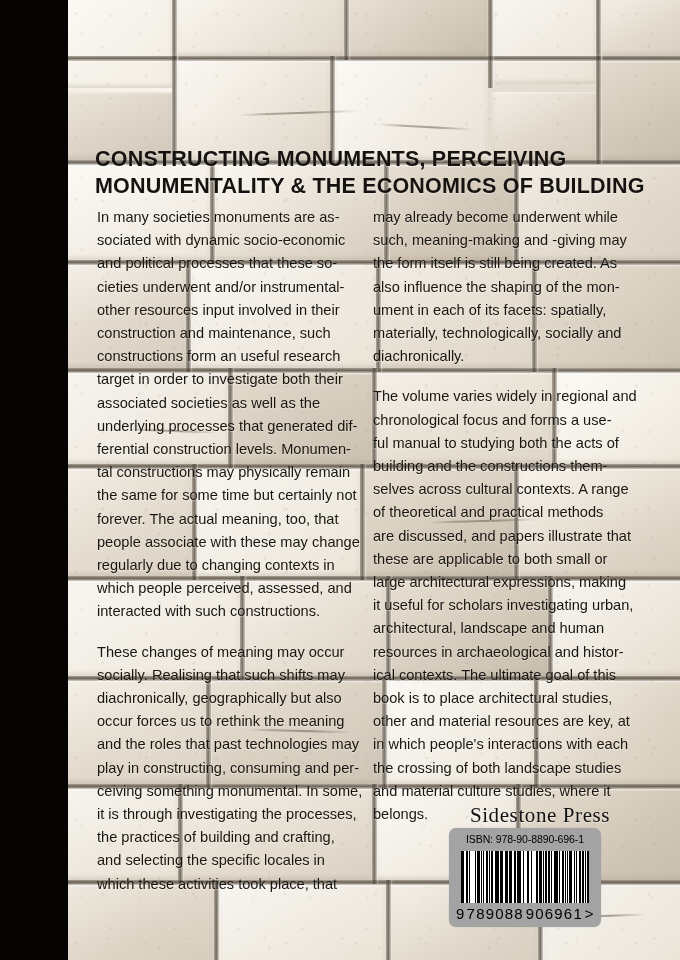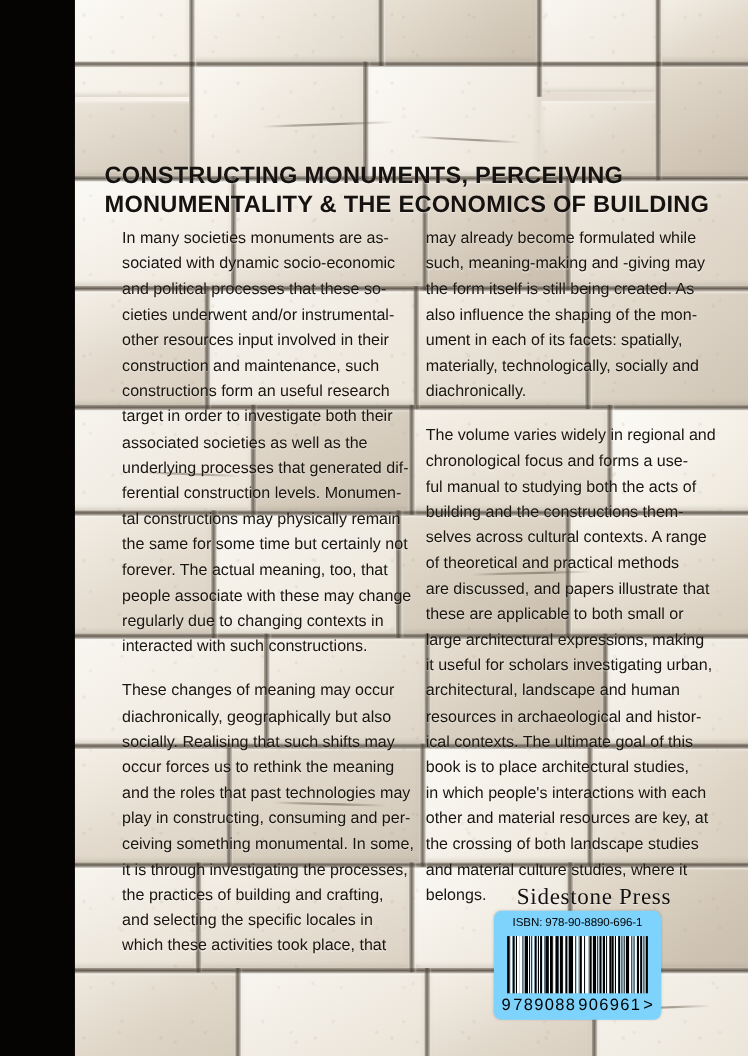--- a/index.html
+++ b/index.html
@@ -125,21 +125,21 @@
     width: 256px;
     color: #19150f;
     font-family: "Liberation Sans", sans-serif;
     font-size: 14.6px;
     line-height: 23.2px;
     text-shadow: 0 1px 1px rgba(255,255,255,0.42);
   }
   .col-left  { left: 95px; }
   .col-right { left: 371px; }
 
-  .col p { margin: 0 0 17px 16px; }
+  .col p { margin: 0 0 17px 2px; }
   .col .ln { display: block; white-space: nowrap; }
 
   
   .publisher {
     position: absolute;
     left: 440px;
     top: 803px;
     width: 200px;
     text-align: center;
     font-family: "Liberation Serif", serif;
@@ -148,21 +148,21 @@
     color: #131110;
     text-shadow: 0 1px 1px rgba(255,255,255,0.5);
   }
 
   .barcode-panel {
     position: absolute;
     left: 449px;
     top: 828px;
     width: 152px;
     height: 99px;
-    background: #7dd3fc;
+    background: #a3a3a3;
     border-radius: 7px;
     box-shadow: 0 0 2px rgba(0,0,0,0.12);
   }
   .isbn-line {
     position: absolute;
     left: 0; right: 0;
     top: 5px;
     text-align: center;
     font-family: "Liberation Sans", sans-serif;
     font-size: 10.5px;
@@ -336,40 +336,41 @@
         <span class="ln">constructions form an useful research</span>
         <span class="ln">target in order to investigate both their</span>
         <span class="ln">associated societies as well as the</span>
         <span class="ln">underlying processes that generated dif-</span>
         <span class="ln">ferential construction levels. Monumen-</span>
         <span class="ln">tal constructions may physically remain</span>
         <span class="ln">the same for some time but certainly not</span>
         <span class="ln">forever. The actual meaning, too, that</span>
         <span class="ln">people associate with these may change</span>
         <span class="ln">regularly due to changing contexts in</span>
+        <span class="ln">which people perceived, assessed, and</span>
         <span class="ln">interacted with such constructions.</span>
       </p>
       <p>
         <span class="ln">These changes of meaning may occur</span>
+        <span class="ln">socially. Realising that such shifts may</span>
         <span class="ln">diachronically, geographically but also</span>
-        <span class="ln">socially. Realising that such shifts may</span>
         <span class="ln">occur forces us to rethink the meaning</span>
         <span class="ln">and the roles that past technologies may</span>
         <span class="ln">play in constructing, consuming and per-</span>
         <span class="ln">ceiving something monumental. In some,</span>
         <span class="ln">it is through investigating the processes,</span>
         <span class="ln">the practices of building and crafting,</span>
         <span class="ln">and selecting the specific locales in</span>
         <span class="ln">which these activities took place, that</span>
       </p>
     </div>
 
     <div class="col col-right">
       <p>
-        <span class="ln">may already become formulated while</span>
+        <span class="ln">may already become underwent while</span>
         <span class="ln">such, meaning-making and -giving may</span>
         <span class="ln">the form itself is still being created. As</span>
         <span class="ln">also influence the shaping of the mon-</span>
         <span class="ln">ument in each of its facets: spatially,</span>
         <span class="ln">materially, technologically, socially and</span>
         <span class="ln">diachronically.</span>
       </p>
       <p>
         <span class="ln">The volume varies widely in regional and</span>
         <span class="ln">chronological focus and forms a use-</span>
@@ -378,22 +379,22 @@
         <span class="ln">selves across cultural contexts. A range</span>
         <span class="ln">of theoretical and practical methods</span>
         <span class="ln">are discussed, and papers illustrate that</span>
         <span class="ln">these are applicable to both small or</span>
         <span class="ln">large architectural expressions, making</span>
         <span class="ln">it useful for scholars investigating urban,</span>
         <span class="ln">architectural, landscape and human</span>
         <span class="ln">resources in archaeological and histor-</span>
         <span class="ln">ical contexts. The ultimate goal of this</span>
         <span class="ln">book is to place architectural studies,</span>
+        <span class="ln">other and material resources are key, at</span>
         <span class="ln">in which people's interactions with each</span>
-        <span class="ln">other and material resources are key, at</span>
         <span class="ln">the crossing of both landscape studies</span>
         <span class="ln">and material culture studies, where it</span>
         <span class="ln">belongs.</span>
       </p>
     </div>
 
     <div class="publisher">Sidestone Press</div>
 
     <div class="barcode-panel">
       <div class="isbn-line">ISBN:  978-90-8890-696-1</div>

